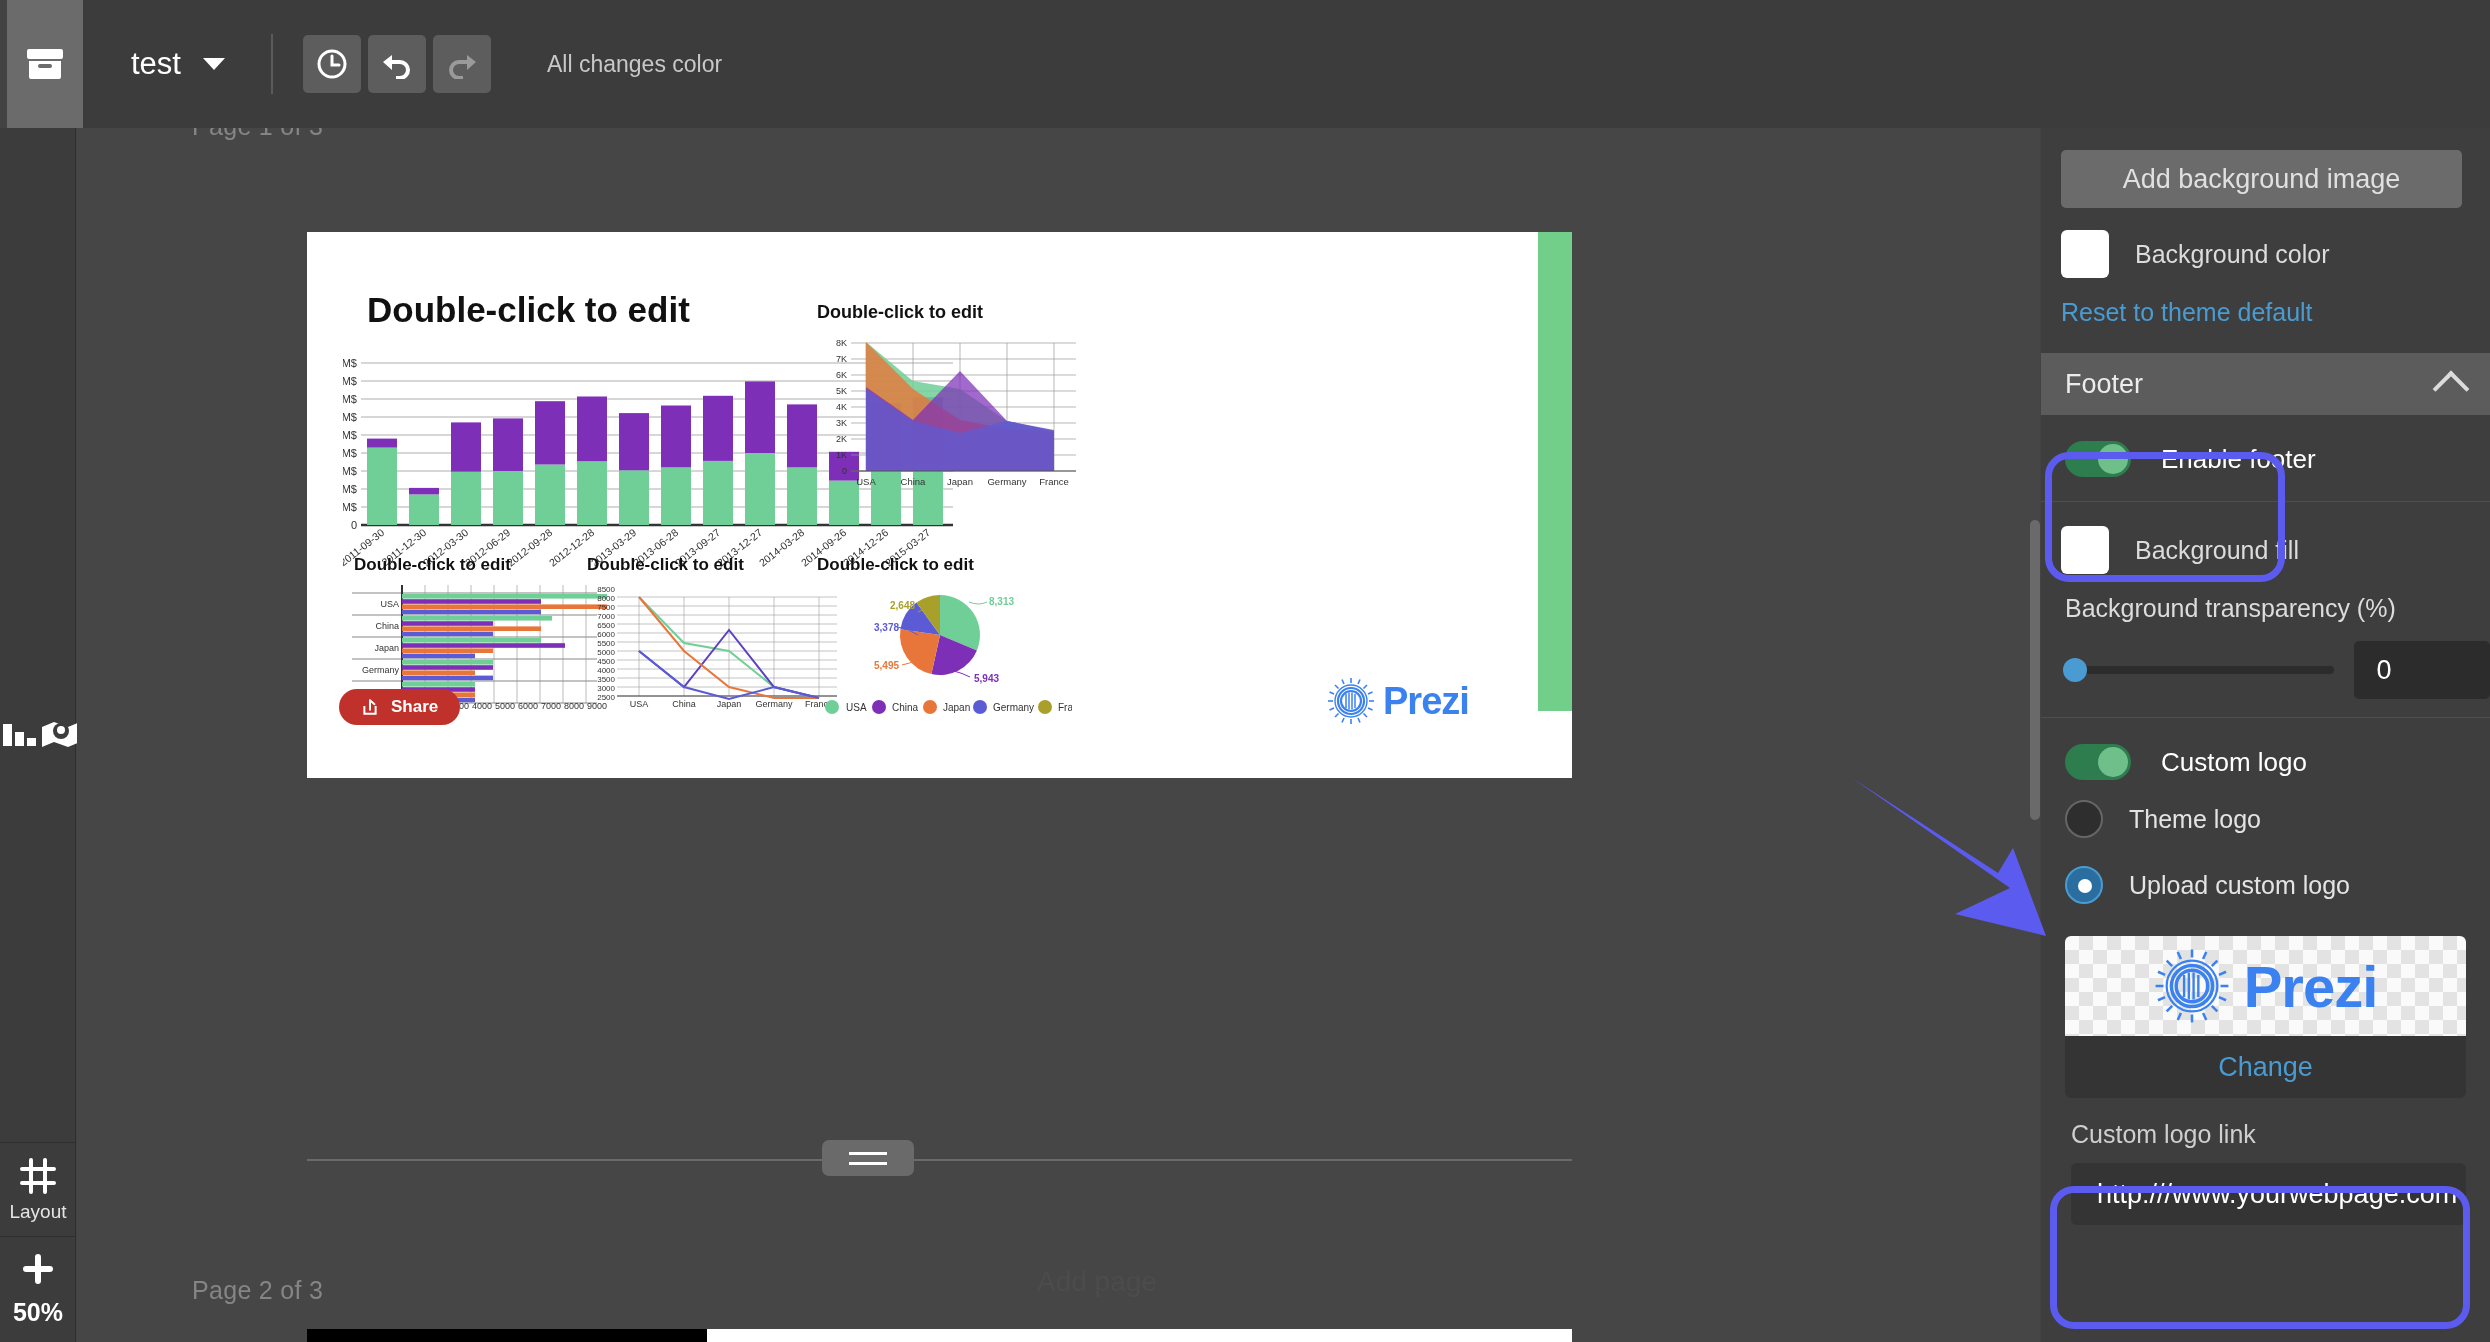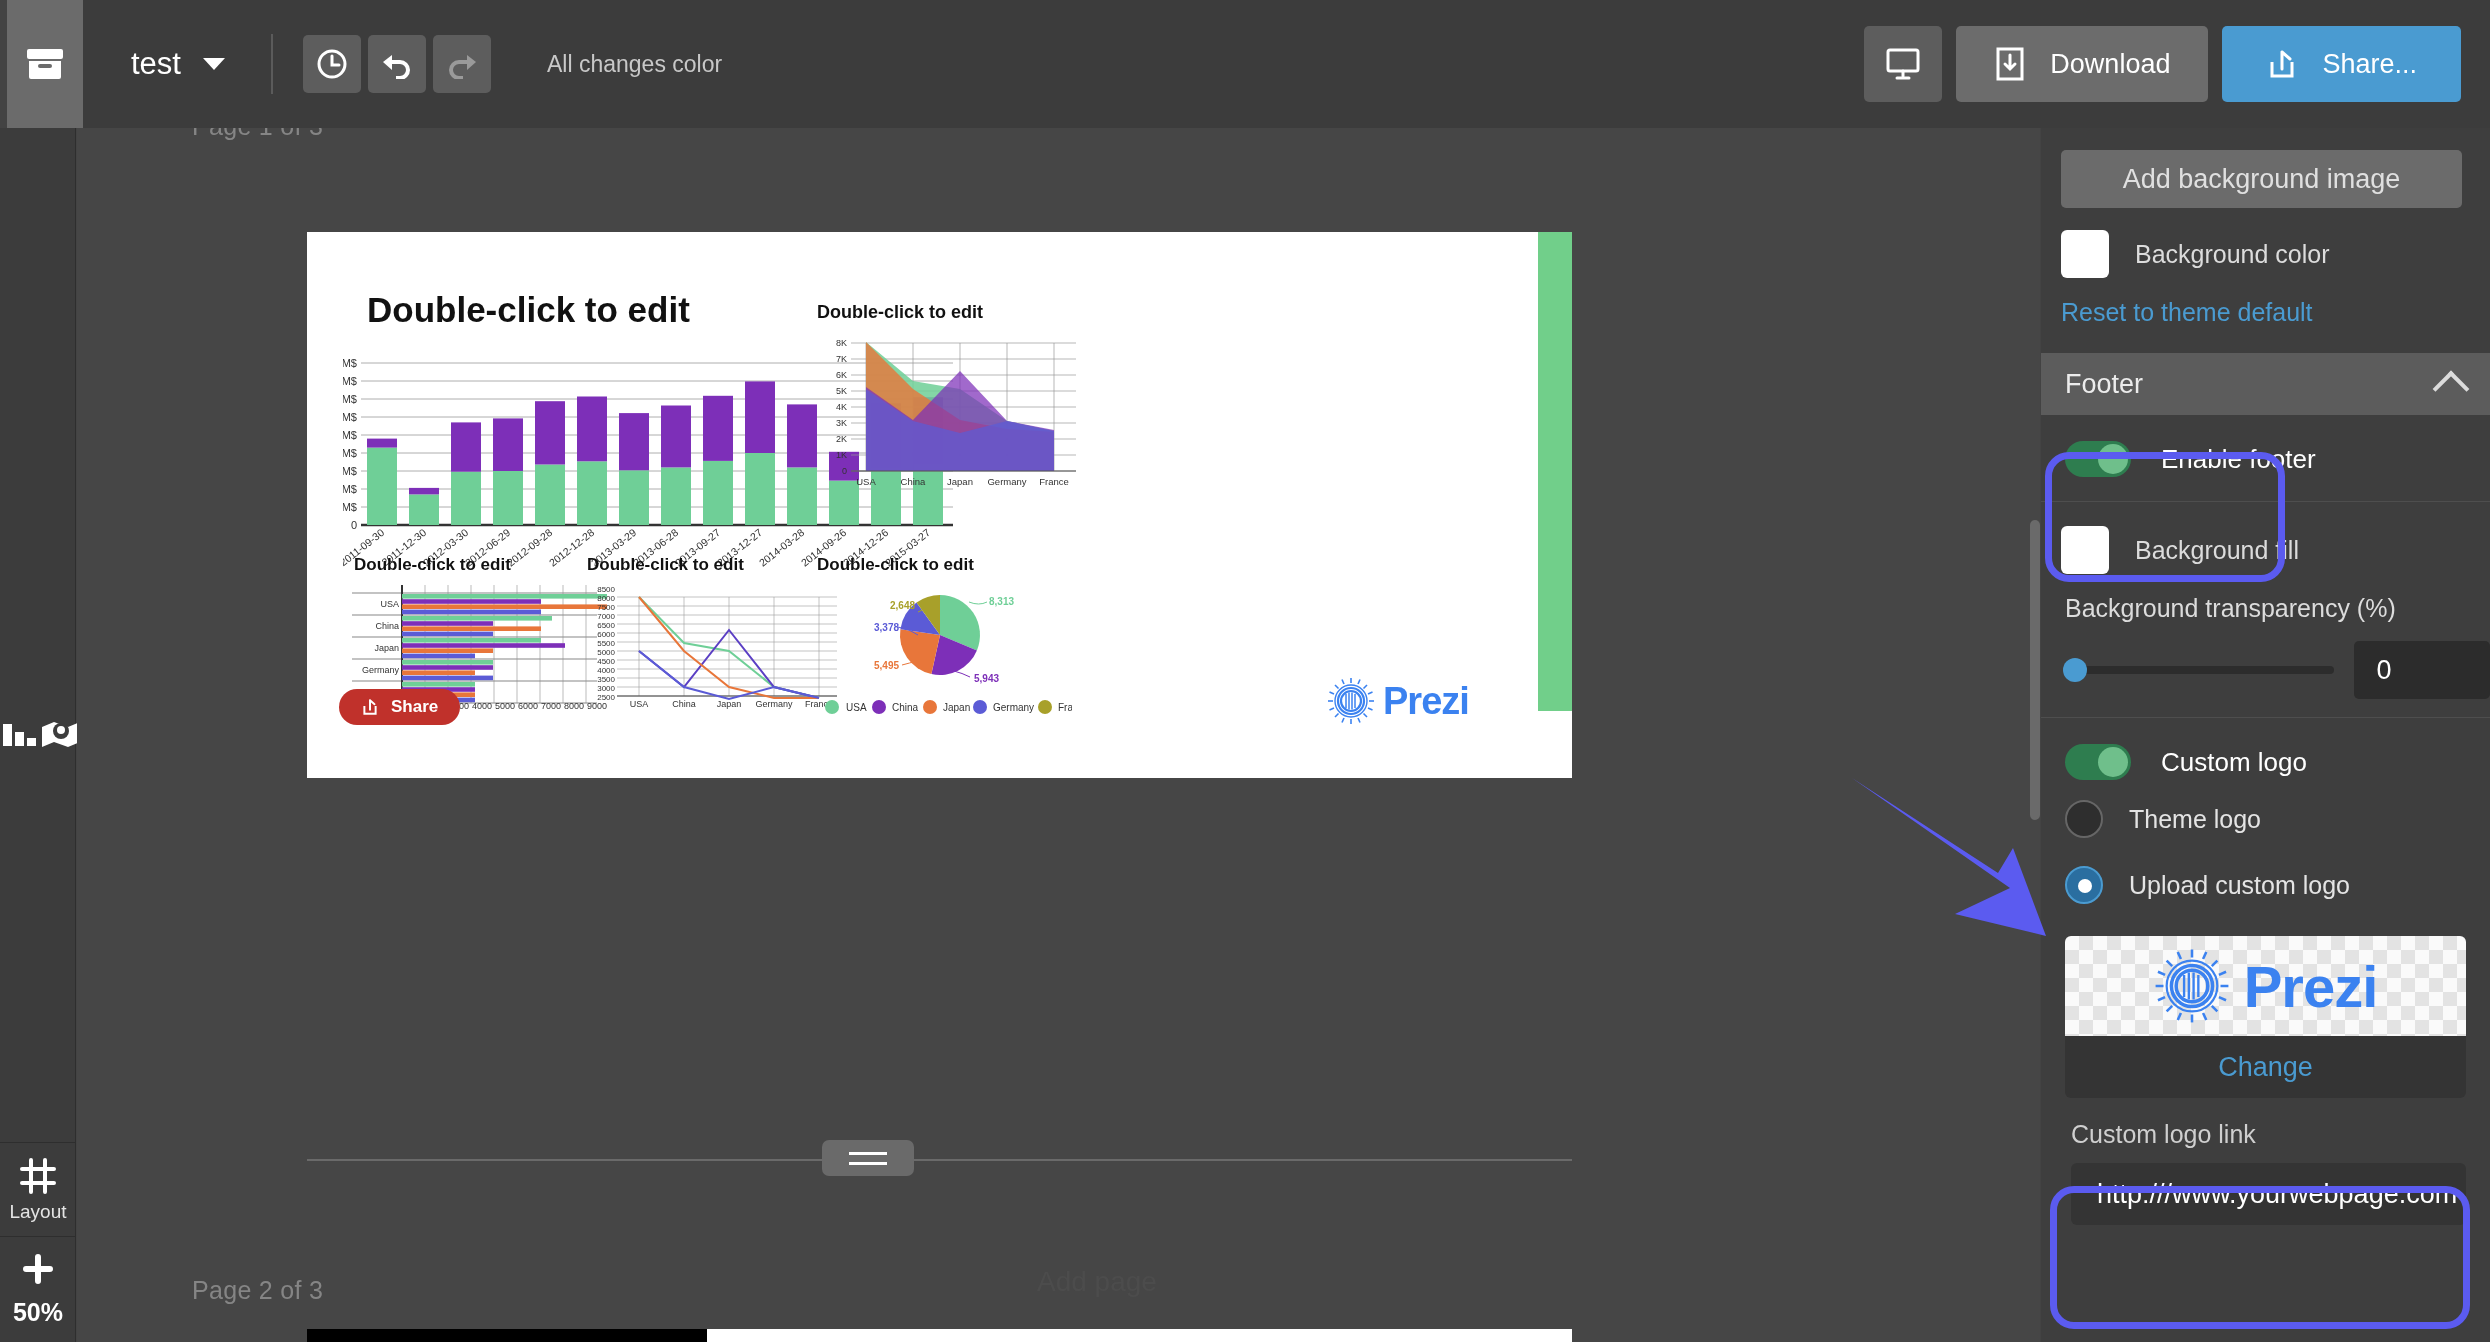--- a/index.html
+++ b/index.html
@@ -256,42 +256,20 @@
       <div class="tool-btn">
         <svg width="34" height="30" viewBox="0 0 34 30">
           <path d="M22 6 L31 13 L22 21 Z" fill="#9a9a9a"></path>
           <path d="M25 13 h-11 a8 8 0 0 0 0 16 h4" fill="none" stroke="#9a9a9a" stroke-width="4"></path>
         </svg>
       </div>
     </div>
 
     <div class="saved-text">All changes color</div>
 
-    <div class="topbar-right">
-      <div class="present-btn">
-        <svg width="38" height="34" viewBox="0 0 38 34">
-          <rect x="4" y="3" width="30" height="21" rx="2" fill="none" stroke="#fff" stroke-width="3"></rect>
-          <path d="M19 24 v5 M13 31 h12" stroke="#fff" stroke-width="3" stroke-linecap="round"></path>
-        </svg>
-      </div>
-      <div class="download-btn">
-        <svg width="32" height="34" viewBox="0 0 32 34">
-          <path d="M4 2 h24 v30 h-24 z" fill="none" stroke="#fff" stroke-width="3"></path>
-          <path d="M16 8 v13 M11 17 l5 5 l5 -5" fill="none" stroke="#fff" stroke-width="3" stroke-linecap="round"></path>
-        </svg>
-        <span>Download</span>
-      </div>
-      <div class="share-btn">
-        <svg width="32" height="32" viewBox="0 0 32 32">
-          <path d="M6 14 v14 h20 v-14" fill="none" stroke="#fff" stroke-width="3"></path>
-          <path d="M16 21 V4 M16 4 l8 7" fill="none" stroke="#fff" stroke-width="3" stroke-linecap="round"></path>
-        </svg>
-        <span>Share...</span>
-      </div>
-    </div>
   </div>
 
   <div class="rail">
     <div class="rail-item">
       <svg width="40" height="34" viewBox="0 0 40 34">
         <rect x="3" y="6" width="9" height="22" fill="#fff"></rect>
         <rect x="15" y="14" width="9" height="14" fill="#fff"></rect>
         <rect x="27" y="20" width="9" height="8" fill="#fff"></rect>
       </svg>
     </div>

